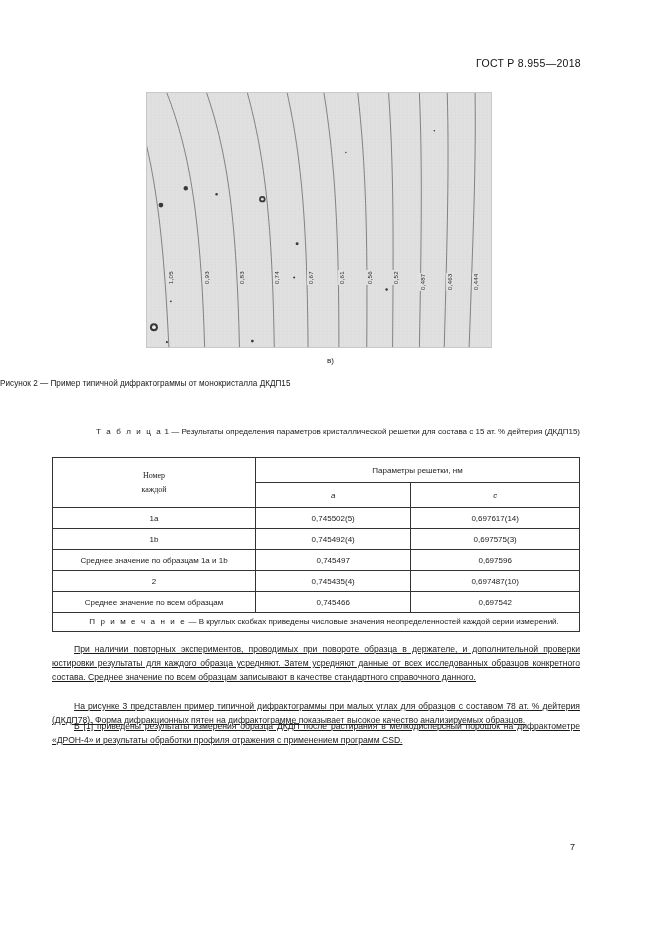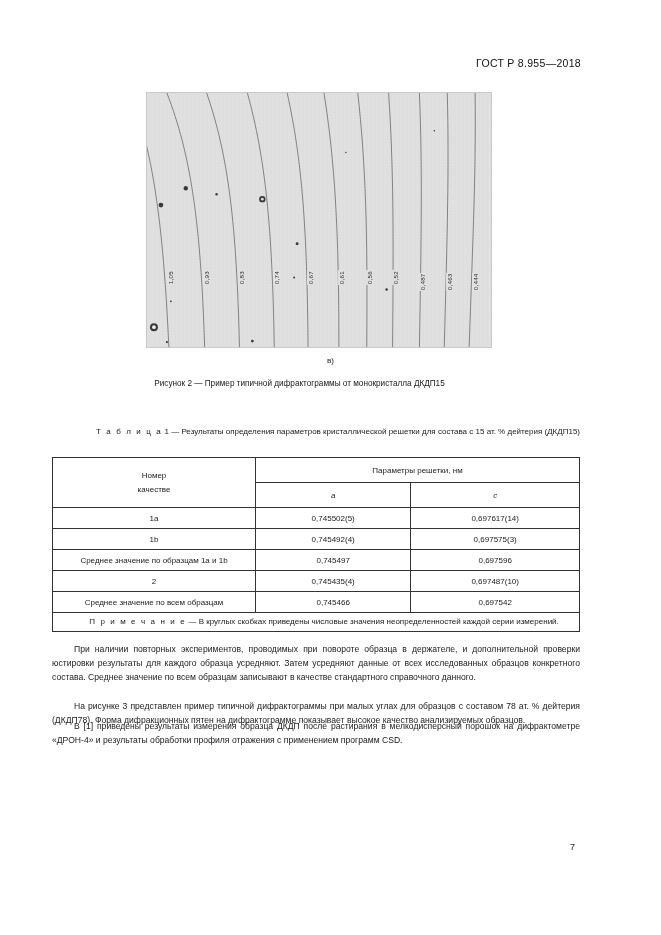--- a/index.html
+++ b/index.html
@@ -79,24 +79,22 @@
     width: 661px;
     text-align: center;
     font-size: 8px;
     color: #1a1a1a;
   }
   .fig-caption {
     position: absolute;
     top: 379px;
     left: 0;
     width: 535px;
-    text-align: center;
     font-size: 8.2px;
     color: #1a1a1a;
-    padding-left: 32px;
   }
 
   
   .table-title {
     position: absolute;
     left: 52px;
     top: 426px;
     width: 528px;
     font-size: 8px;
     line-height: 1.45;
@@ -120,20 +118,21 @@
   table.data-table th {
     border: 1px solid #333;
     padding: 3px 4px;
     text-align: center;
     font-weight: normal;
     vertical-align: middle;
   }
   .th-sample {
     width: 194px;
     line-height: 1.7;
+    font-family: Liberation Serif, serif;
   }
   .th-group {
     height: 18px;
     margin-top: 8px;
   }
   .th-sub {
     height: 18px;
     font-style: italic;
   }
   td.row-label-left {
@@ -159,20 +158,21 @@
     left: 52px;
     width: 528px;
     font-size: 8.6px;
     line-height: 1.62;
     text-align: justify;
     color: #1a1a1a;
   }
   .body-text p {
     margin: 0;
     text-indent: 22px;
+    text-decoration: underline;
   }
   #para-1 { top: 643px; }
   #para-2 { top: 700px; }
   #para-3 { top: 720px; }
 
   .page-number {
     position: absolute;
     left: 570px;
     top: 842px;
     font-size: 9px;
@@ -243,21 +243,21 @@
   <span class="sp">Т а б л и ц а</span>
   <span>1</span>
   <span>— Результаты определения параметров кристаллической решетки для состава с 15 ат. % дейтерия (ДКДП15)</span>
 </div>
 
 <table class="data-table">
   <tbody>
       <tr>
     <td class="th-sample" rowspan="2">
       <div>Номер</div>
-      <div>качестве</div>
+      <div>каждой</div>
     </td>
     <td class="th-group" colspan="2">Параметры решетки, нм</td>
   </tr>
   <tr>
     <td class="th-sub">a</td>
     <td class="th-sub">c</td>
   </tr>
 
   <tr class="data-row">
     <td class="row-label-left">1a</td>

